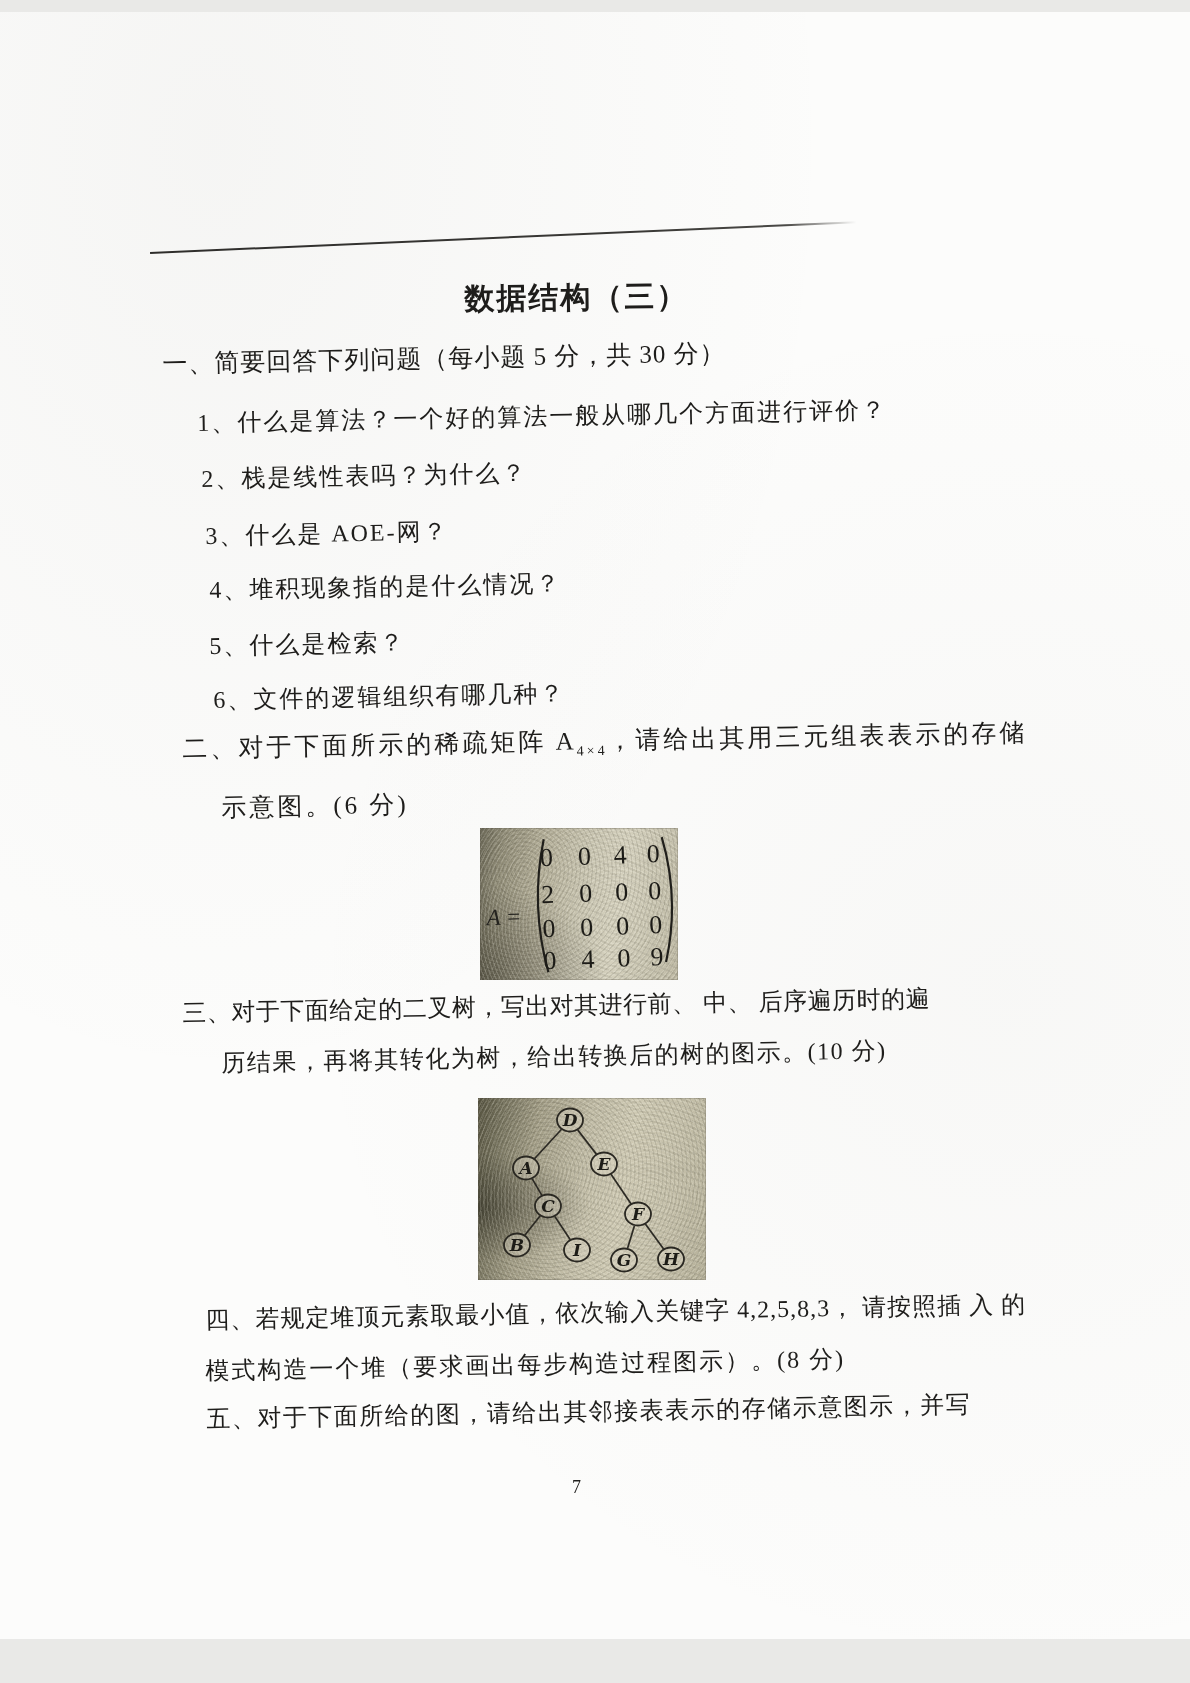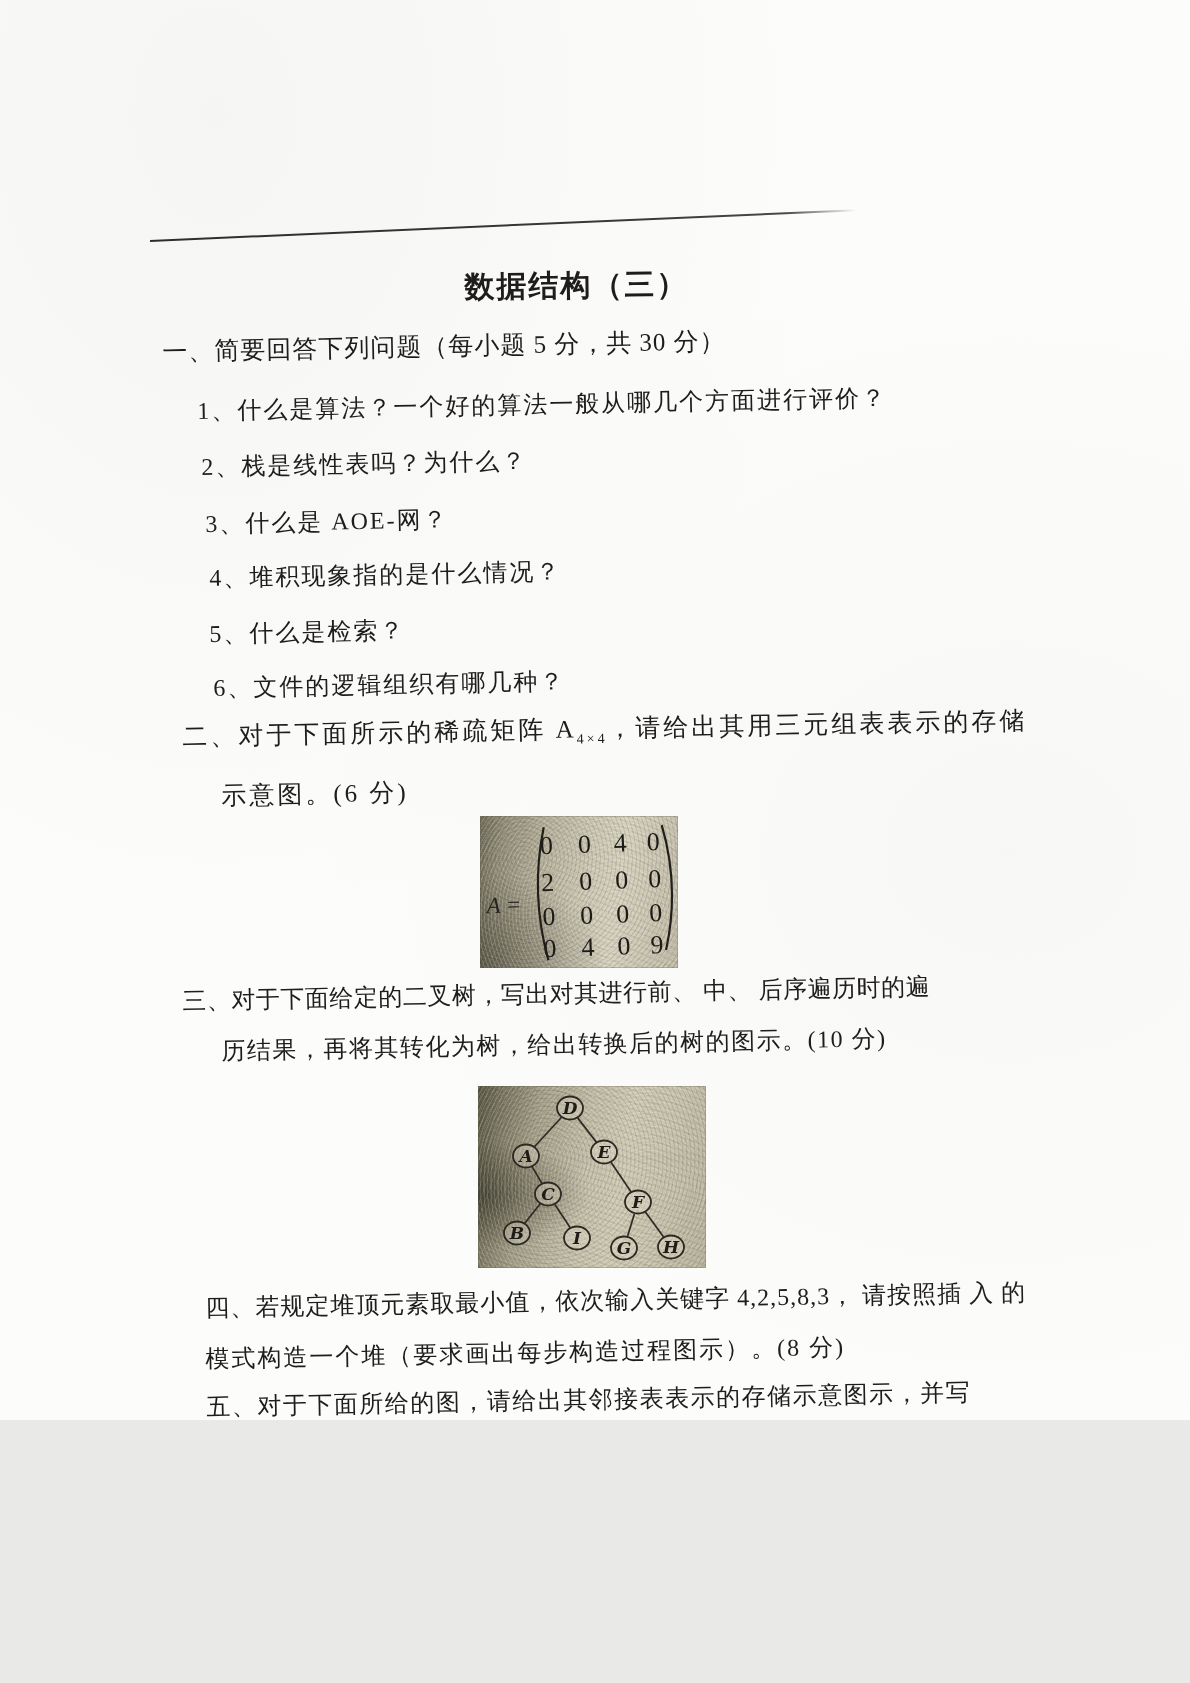--- a/index.html
+++ b/index.html
@@ -1,19 +1,19 @@
 <!DOCTYPE html>
 <html><head>
 <meta charset="utf-8">
 <style>
   html,body{margin:0;padding:0;background:#e9e9e7;}
   .page{
     position:relative;
-    width:1190px;height:1420px;
-    margin:0 auto;
+    width:1190px;height:1627px;
+    margin:12px auto;
     background:
       radial-gradient(ellipse at 18% 8%, rgba(120,118,110,0.05), transparent 45%),
       radial-gradient(ellipse at 85% 60%, rgba(140,138,130,0.04), transparent 50%),
       #fcfcfb;
     overflow:hidden;
     font-family:"Liberation Serif","DejaVu Serif",serif;
     color:#1e1d1b;
   }
   .line{
     position:absolute;

